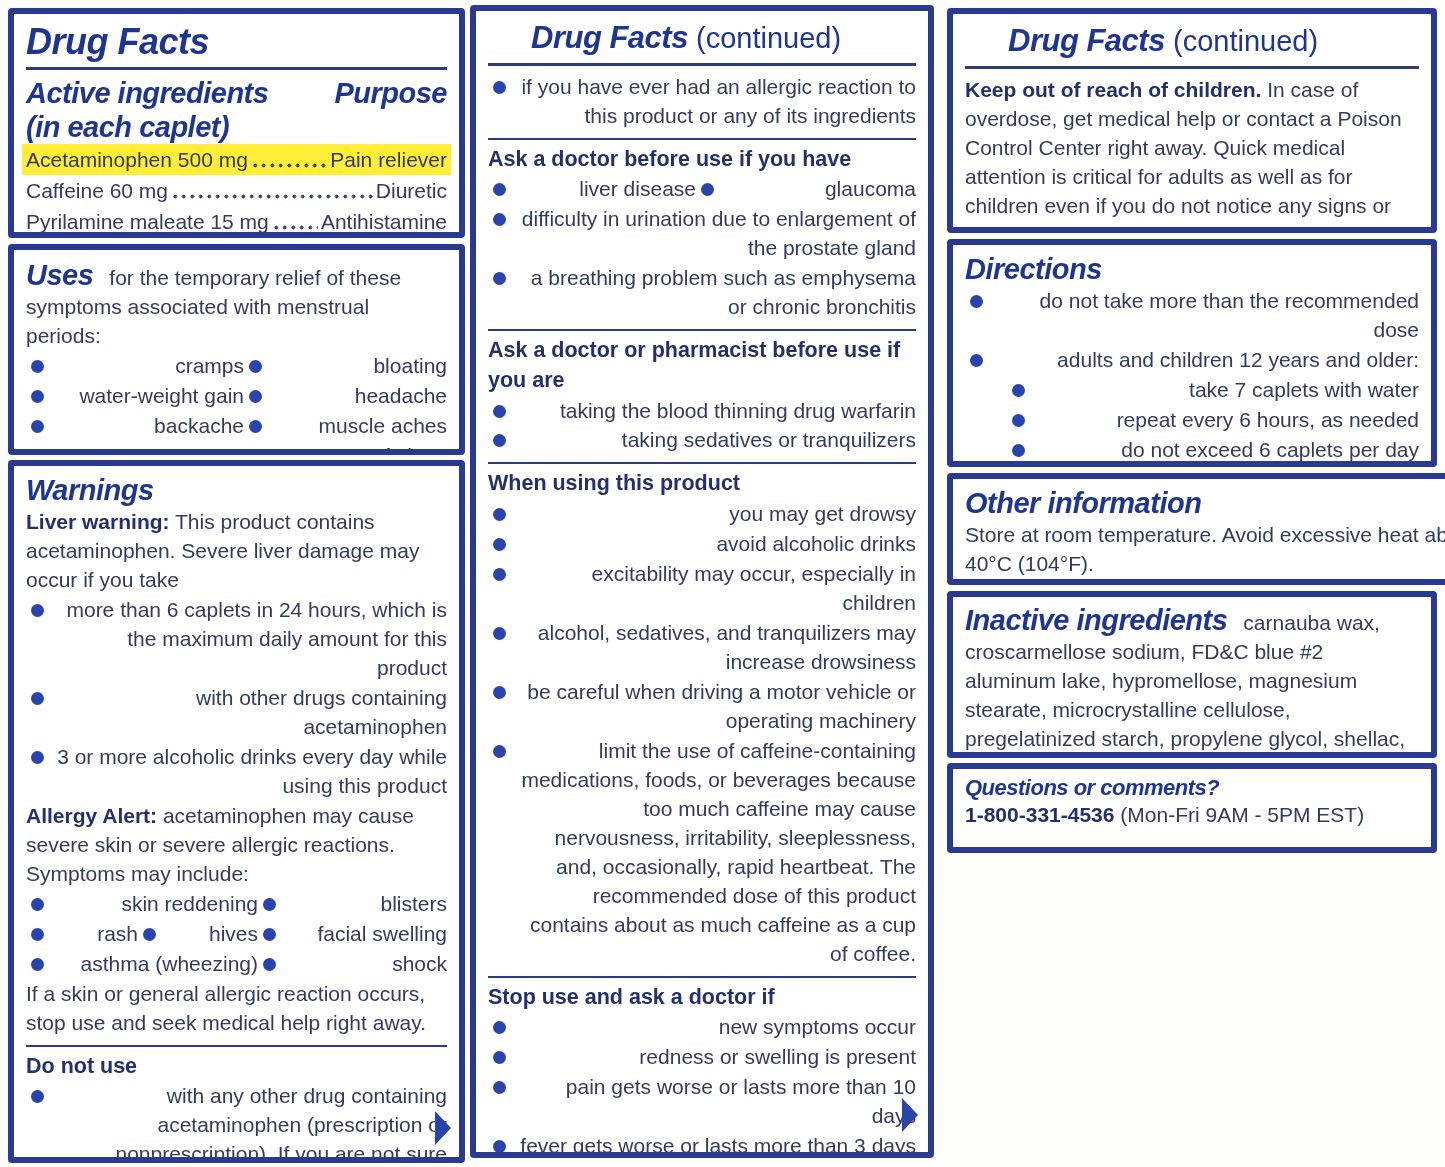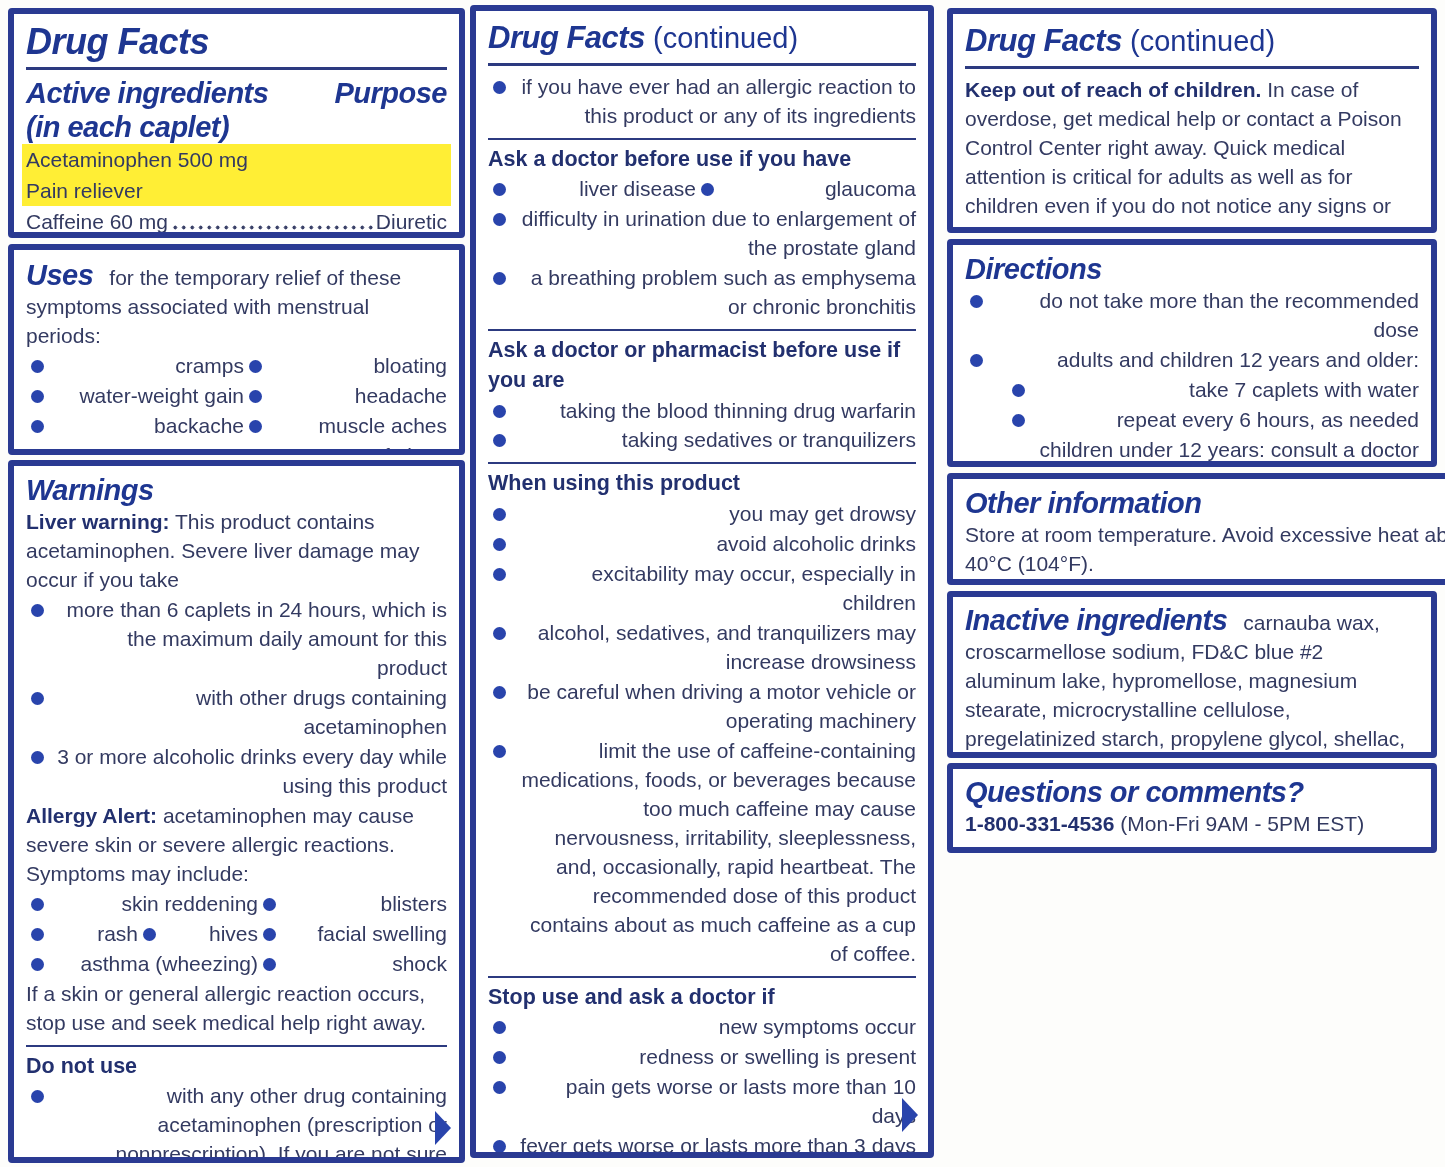--- a/index.html
+++ b/index.html
@@ -10,31 +10,31 @@
     --bullet:#2944ac;
     --rule:#2c3a80;
     --hl:#ffee35;
   }
   *{margin:0;padding:0;box-sizing:border-box;}
   body{background:#fdfdfb;font-family:"Liberation Sans",sans-serif;color:var(--ink);}
   .label{position:relative;width:1445px;height:1167px;background:#fdfdfb;overflow:hidden;}
   .box{position:absolute;background:#fff;border:6px solid var(--border);border-radius:4px;
        padding:8px 12px;overflow:hidden;font-size:21px;line-height:1.38;}
   .title{font-style:italic;font-weight:700;font-size:36px;line-height:1.12;color:var(--head);letter-spacing:-0.5px;}
-  .title2{font-style:italic;font-weight:700;font-size:31px;line-height:1.25;color:var(--head);letter-spacing:-0.5px;}
+  .title2{font-style:italic;font-weight:700;font-size:31px;line-height:1.25;color:var(--head);letter-spacing:-0.5px;margin-left:43px;}
   .title-suffix{font-style:normal;font-weight:400;font-size:29px;color:var(--head);letter-spacing:0;}
   .title-rule{height:3px;background:var(--rule);margin:5px 0 7px;}
   .bighead{font-style:italic;font-weight:700;font-size:29px;line-height:1.15;color:var(--head);letter-spacing:-0.5px;}
   .boldhead{font-weight:700;font-size:21.5px;color:var(--boldink);}
   .lead{font-weight:700;color:var(--boldink);}
   .para{margin:1px 0;}
   .inline-head-para .bighead{padding-right:16px;}
   
   .ing-row{display:flex;align-items:baseline;line-height:31px;margin:0 -4px;padding:0 4px;}
-  .ing-row.hl{background:var(--hl);flex-direction:column;}
+  .ing-row.hl{background:var(--hl);}
   .ing-name{white-space:nowrap;}
   .ing-purpose{white-space:nowrap;}
   .leader{flex:1;align-self:stretch;margin:0 3px;
           background-image:radial-gradient(circle,#3a4168 1.7px,transparent 2.1px);
           background-size:8.5px 8.5px;background-repeat:repeat-x;
           background-position:left calc(100% - 6px);}
   
   .active-head-row{display:flex;justify-content:space-between;align-items:baseline;}
   
   .brow{display:flex;margin:1px 0;align-items:flex-start;}
@@ -50,21 +50,21 @@
   #box-active{left:8px;top:8px;width:457px;height:230px;}
   #box-uses{left:8px;top:244px;width:457px;height:211px;}
   #box-warnings{left:8px;top:460px;width:457px;height:703px;}
   #box-mid{left:470px;top:5px;width:464px;height:1153px;}
   #box-keep{left:947px;top:8px;width:490px;height:225px;}
   #box-directions{left:947px;top:239px;width:490px;height:228px;}
   #box-other{left:947px;top:473px;width:570px;height:112px;}
   #box-inactive{left:947px;top:591px;width:490px;height:167px;padding-top:6px;}
   #box-questions{left:947px;top:763px;width:490px;height:90px;padding-top:6px;}
   .phone-line{line-height:1.35;}
-  .questions-head{font-style:italic;font-weight:700;font-size:29px;line-height:1.2;color:var(--head);letter-spacing:-0.5px;}
+  .questions-head{font-style:italic;font-weight:700;font-size:22px;line-height:1.2;color:var(--head);letter-spacing:-0.5px;}
 </style>
 </head>
 <body>
 
 <div class="label">
 
   <div class="box" id="box-active">
     <div class="title">Drug Facts</div>
     <div class="title-rule"></div>
     <div class="active-head-row">
@@ -380,20 +380,26 @@
             <span class="dot"></span>
             <span class="bt">take 7 caplets with water</span>
           </div>
         </div>
         <div class="brow ind">
           <div class="bi">
             <span class="dot"></span>
             <span class="bt">repeat every 6 hours, as needed</span>
           </div>
         </div>
+        <div class="brow ind">
+          <div class="bi">
+            <span class="dot"></span>
+            <span class="bt">do not exceed 6 caplets per day</span>
+          </div>
+        </div>
         <div class="brow">
           <div class="bi">
             <span class="bt">children under 12 years: consult a doctor</span>
           </div>
         </div>
       </div>
   </div>
 
   <div class="box" id="box-other">
     <div class="bighead">Other information</div>

